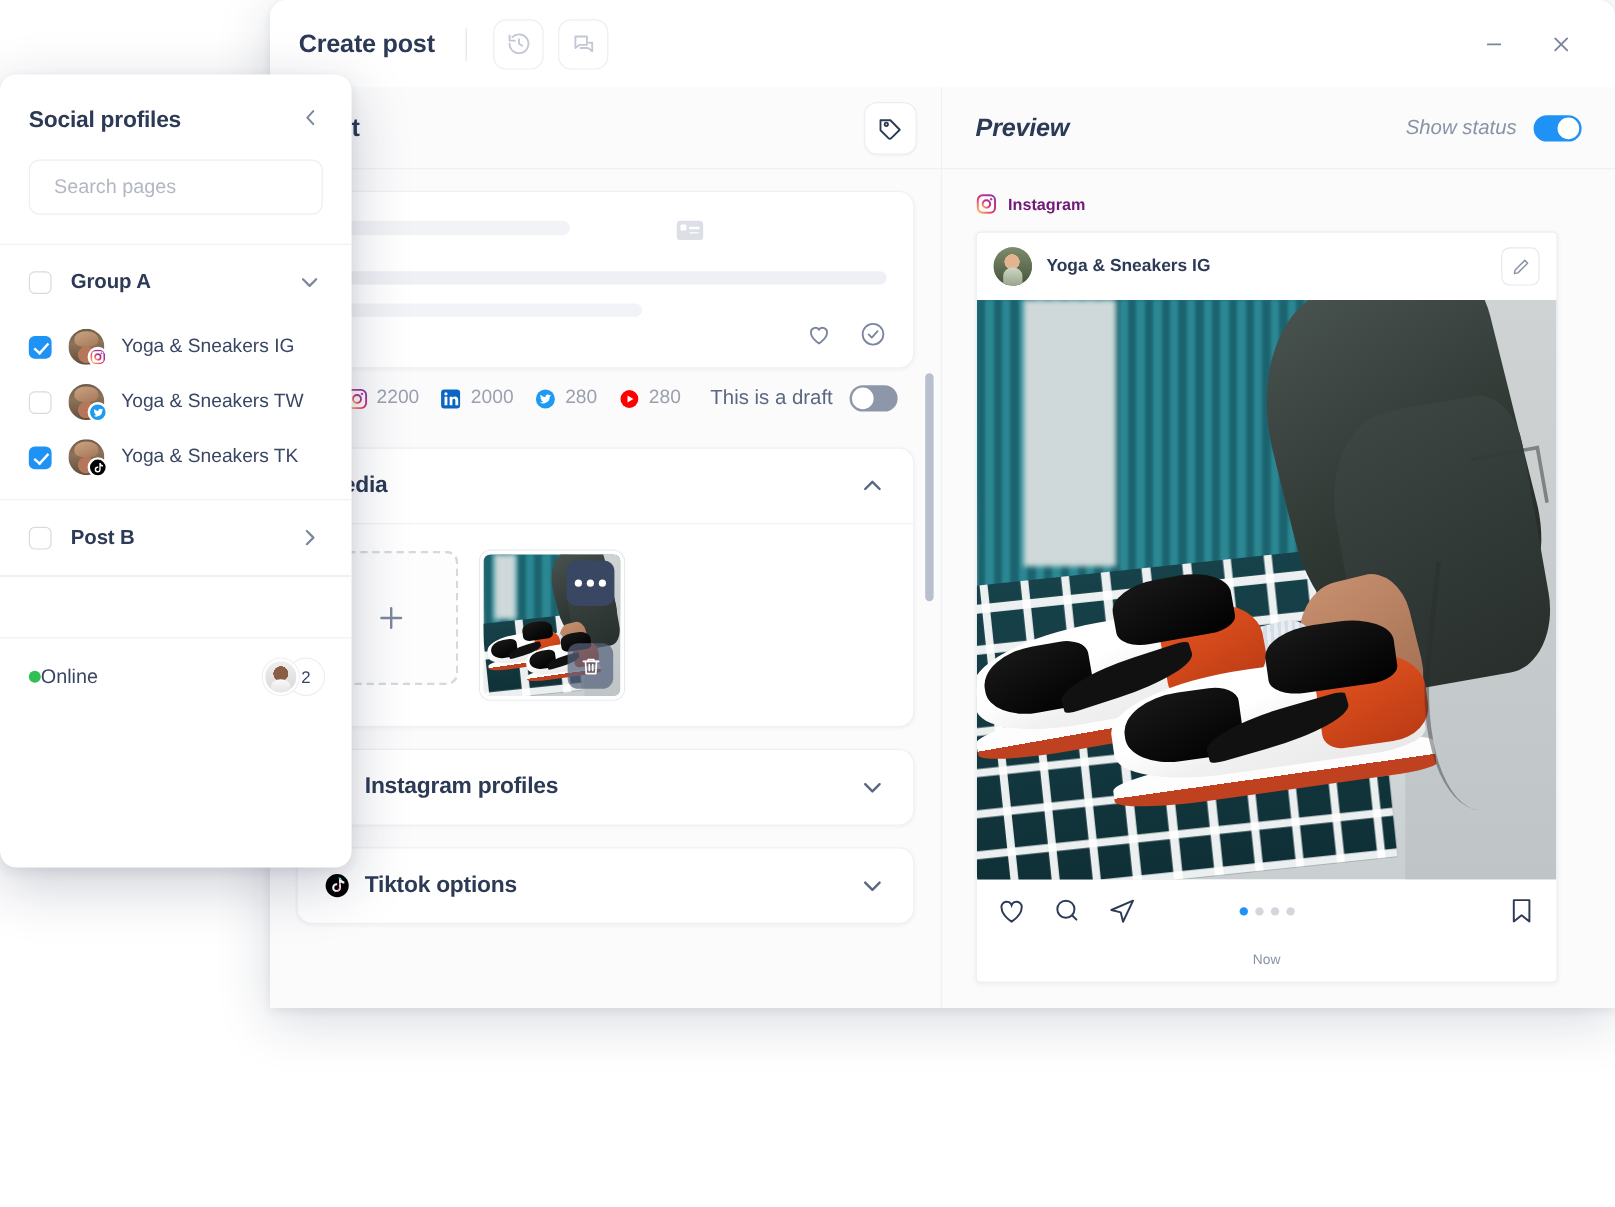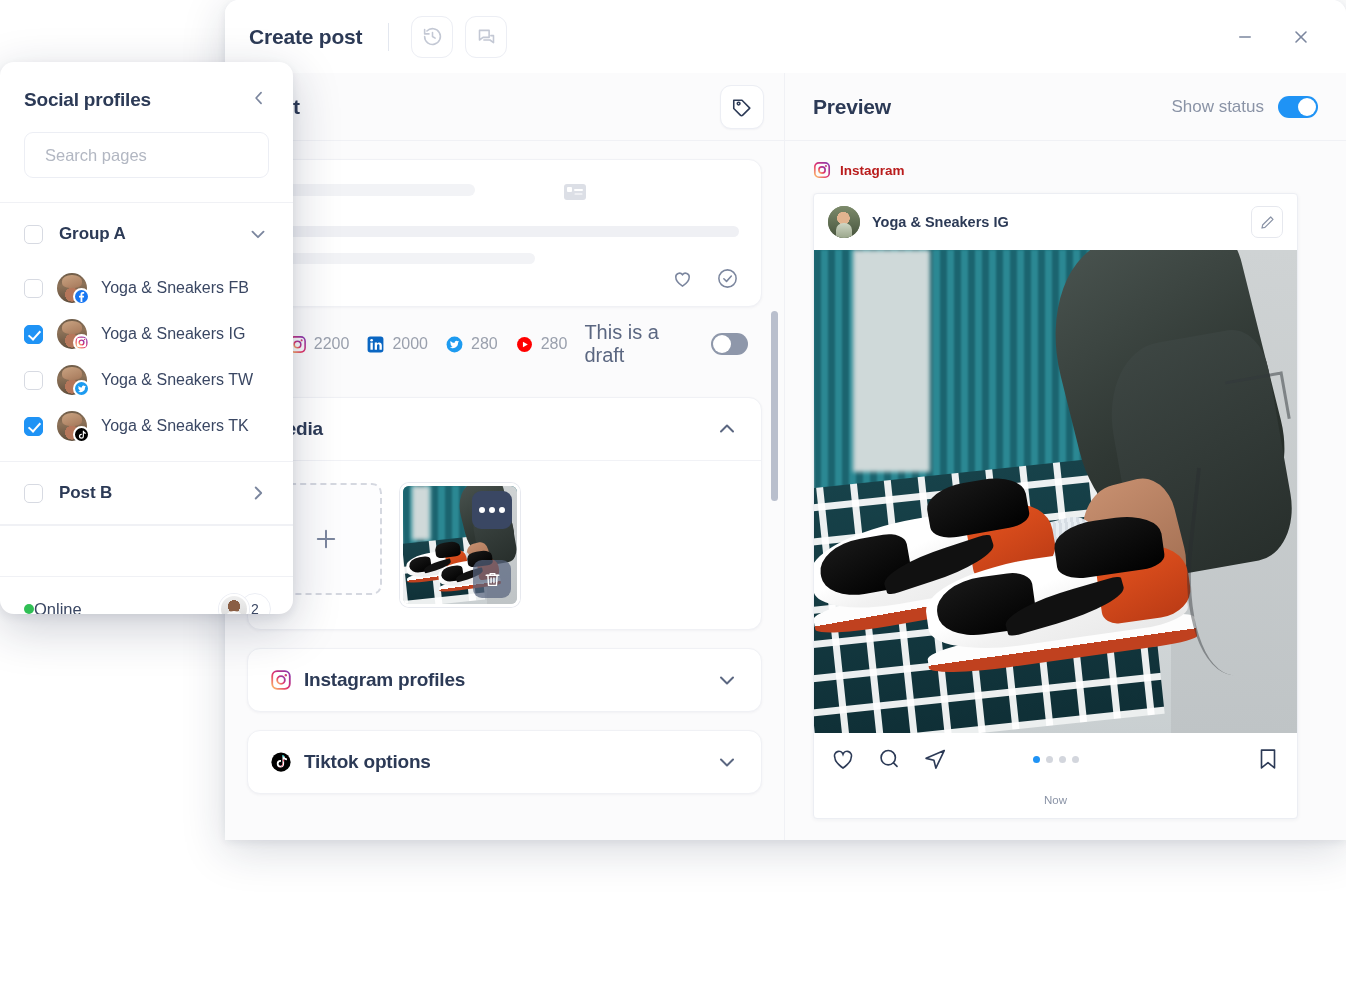--- a/index.html
+++ b/index.html
@@ -76,21 +76,21 @@
     box-shadow: 0 4px 0 -0.5px #fff;}
   .compose-actions { position:absolute; right: 22px; bottom: 16px; display:flex; gap:22px; align-items:center;}
 
   .counter-row {
     display:flex; align-items:center; gap: 7px; padding: 14px 6px 16px 6px;
     font-size: 16px; color:#9aa0ad;
   }
   .cnt { display:flex; align-items:center; gap:7px; margin-right: 10px;}
   .cnt span { color:#9aa0ad; font-size:16px;}
   .draft-wrap { margin-left:auto; display:flex; align-items:center; gap:14px; padding-right: 8px;}
-  .draft-label { font-size:20px; color:#5b6781; }
+  .draft-label { font-size:17px; color:#5b6781; }
   .toggle { width: 40px; height:22px; border-radius:12px; background:#8e97aa; position:relative; cursor:pointer;}
   .toggle .knob { position:absolute; top:2px; left:2px; width:18px; height:18px; border-radius:50%; background:#fff;}
   .toggle.on { background:#1f93f5; }
   .toggle.on .knob { left: auto; right:2px; }
 
   .acc {
     background:#fff; border:1px solid #f0f1f5; border-radius:13px; margin-top: 14px;
     box-shadow: 0 1px 3px rgba(24,34,64,0.045);
   }
   .acc-head { height:62px; display:flex; align-items:center; padding: 0 22px; gap:12px; cursor:pointer;}
@@ -113,27 +113,27 @@
   .thumb-del {
     position:absolute; right:6px; bottom:6px; width:38px; height:38px; border-radius:9px;
     background: rgba(88,100,126,0.72); display:flex; align-items:center; justify-content:center; cursor:pointer;
   }
 
   
   .scrollbar { position:absolute; right: 6px; top: 170px; width: 7px; height: 190px;
     background:#b9bfcd; border-radius:4px; cursor:pointer;}
 
   
-  .prev-head { height:68px; display:flex; align-items:center; padding: 0 28px 0 28px; border-bottom:1px solid #f0f1f5;}
+  .prev-head { height:68px; display:flex; align-items:center; padding: 0 28px 0 28px; border-bottom:1px solid #f0f1f5;font-style:italic;}
   .prev-title { font-size:21px; font-weight:700; color:#2c3a56; letter-spacing:-0.2px;}
   .show-status { margin-left:auto; display:flex; align-items:center; gap:14px;}
   .ss-label { font-size:17px; color:#8a93a6;}
   .prev-body { padding: 20px 28px 0 28px;}
   .net-row { display:flex; align-items:center; gap:9px; margin-bottom:14px;}
-  .net-name { font-size:13.5px; font-weight:700; color:#b91c1c;}
+  .net-name { font-size:13.5px; font-weight:700; color:#701a75;}
   .ig-card { width: 485px; background:#fff; border:1px solid #eceef3; border-radius:4px; overflow:hidden;
     box-shadow: 0 1px 4px rgba(24,34,64,0.05);}
   .ig-top { height:56px; display:flex; align-items:center; padding: 0 14px; gap:12px;}
   .ig-av { width:32px;height:32px;border-radius:50%; overflow:hidden; position:relative; background:#7c8a6e;}
   .ig-user { font-size:14.5px; font-weight:700; color:#2c3a56;}
   .ig-edit { margin-left:auto; width:32px;height:32px;border:1px solid #e6e8ee;border-radius:7px;
     display:flex;align-items:center;justify-content:center;cursor:pointer;}
   .ig-photo { width:100%; height: 483px; position:relative; overflow:hidden; }
   .ig-actions { display:flex; align-items:center; padding: 13px 16px 4px 16px; gap: 20px; position:relative;}
   .dots { position:absolute; left:0; right:0; display:flex; justify-content:center; gap:6px; pointer-events:none;}
@@ -142,21 +142,21 @@
   .bm { margin-left:auto; }
   .ig-caption { padding: 0 16px 0 16px; display:flex; align-items:flex-start; gap:10px;}
   .ig-name { font-size:14.5px; font-weight:700; color:#2c3a56; white-space:nowrap; padding-top:1px;}
   .cap-lines { flex:1; padding-top:5px;}
   .cap-l1 { height:9px; background:#f1f2f5; border-radius:5px; width:100%; margin-bottom:7px;}
   .cap-l2 { height:9px; background:#f1f2f5; border-radius:5px; width:85%;}
   .ig-time { text-align:center; font-size:11.5px; color:#8a93a6; padding: 18px 0 12px 0;}
 
   
   .sp-panel {
-    position:absolute; left: 0; top: 62px; width: 293px; height: 552px;
+    position:absolute; left: 0; top: 62px; width: 293px; height: 661px;
     background:#ffffff; border-radius: 14px;
     box-shadow: 0 14px 48px rgba(24,34,64,0.22), 0 3px 10px rgba(24,34,64,0.08);
     overflow:hidden;
   }
   .sp-head { padding: 26px 24px 0 24px; }
   .sp-head-row { display:flex; align-items:center; }
   .sp-title { font-size:19px; font-weight:700; color:#2c3a56; letter-spacing:-0.2px;}
   .sp-collapse { margin-left:auto; cursor:pointer; }
   .sp-search {
     margin-top: 20px; height: 46px; border:1px solid #eceef4; border-radius:9px;
@@ -598,34 +598,20 @@
     <div class="sp-divider"></div>
 
     <div class="grp-row">
       <div class="cbox"></div>
       <div class="grp-name">Group A</div>
       <svg class="grp-chev" width="22" height="22" viewBox="0 0 24 24" fill="none" stroke="#7b869e" stroke-width="2" stroke-linecap="round" stroke-linejoin="round">
         <polyline points="6 9.5 12 15.5 18 9.5"></polyline>
       </svg>
     </div>
 
-    <div class="prof-row">
-      <div class="cbox"></div>
-      <div class="av-wrap">
-        <div class="av">
-            <div class="ava-art"></div>
-          </div>
-        <div class="av-badge" style="background:#1877f2;">
-          <svg width="13" height="13" viewBox="0 0 24 24">
-              <path d="M13.6 22v-8.3h2.8l.4-3.2h-3.2V8.4c0-.9.3-1.6 1.6-1.6h1.7V3.9A22 22 0 0 0 14.4 3.7c-2.5 0-4.2 1.5-4.2 4.3v2.5H7.4v3.2h2.8V22z" fill="#fff"></path>
-            </svg>
-        </div>
-      </div>
-      <div class="prof-name">Yoga &amp; Sneakers FB</div>
-    </div>
 
     <div class="prof-row">
       <div class="cbox ck"></div>
       <div class="av-wrap">
         <div class="av">
             <div class="ava-art"></div>
           </div>
         <div class="av-badge" style="background:#fff;">
           <svg width="13" height="13" viewBox="0 0 24 24">
             <defs>

